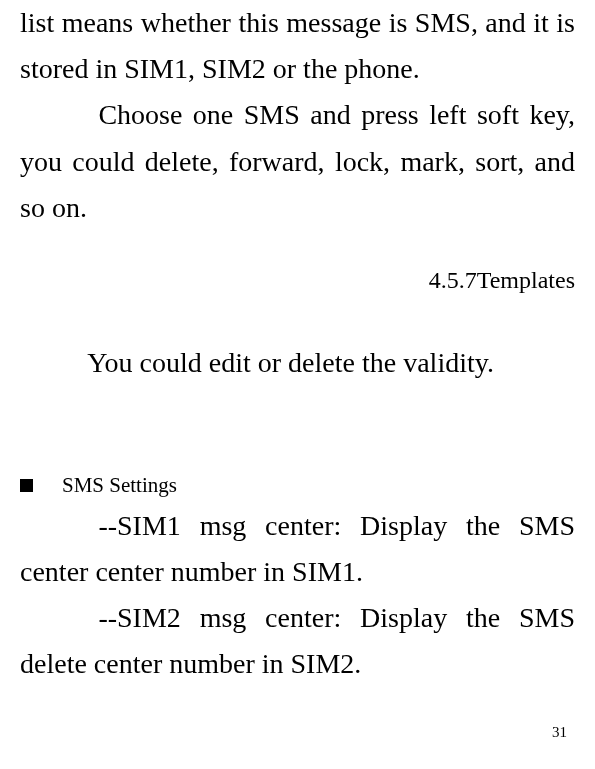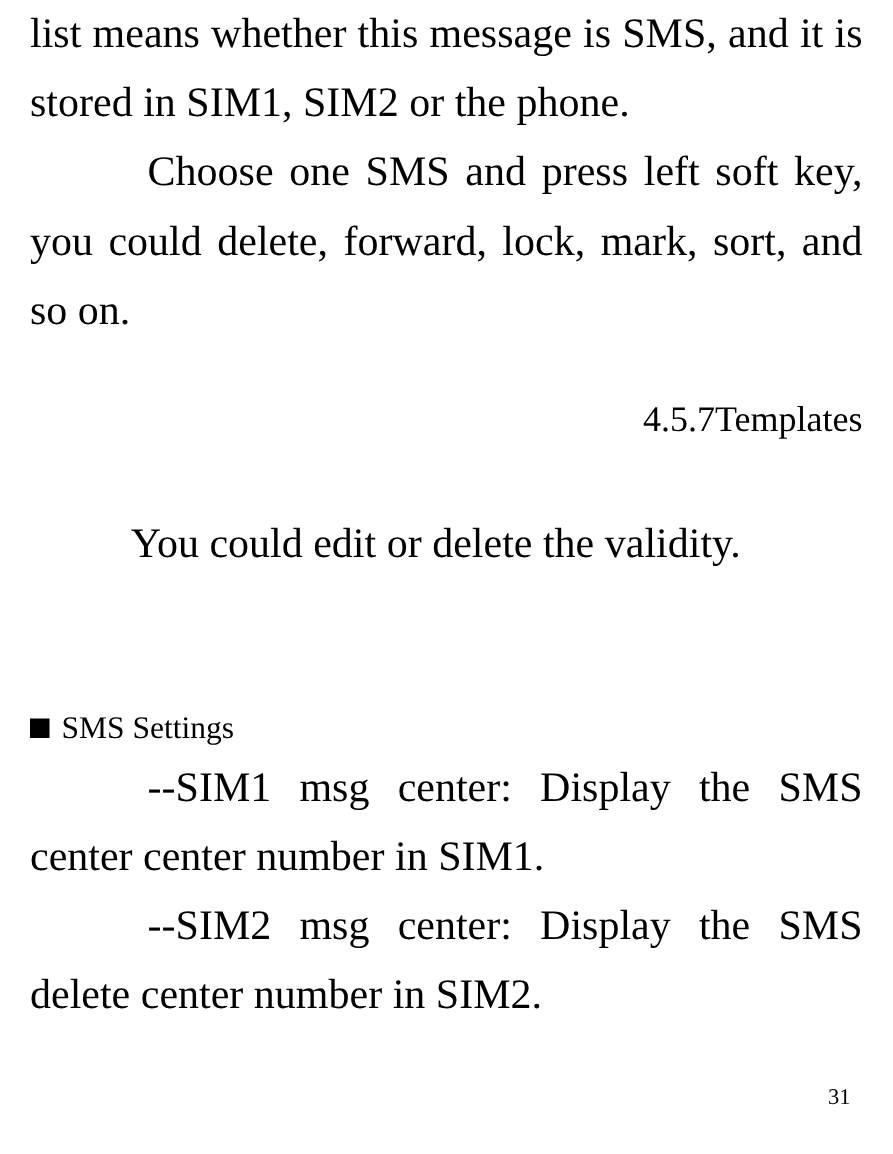--- a/index.html
+++ b/index.html
@@ -35,21 +35,21 @@
   }
   .heading-num {
     display: inline-block;
     width: 82px;
   }
   .bullet-line {
     font-size: 21px;
     line-height: 1.65;
     display: flex;
     align-items: center;
-    gap: 8px;
+    gap: 29px;
     margin: 0;
   }
   .bullet-square {
     width: 13px;
     height: 13px;
     background: #000;
     display: inline-block;
     flex-shrink: 0;
   }
   .gap-small { height: 36px; }

